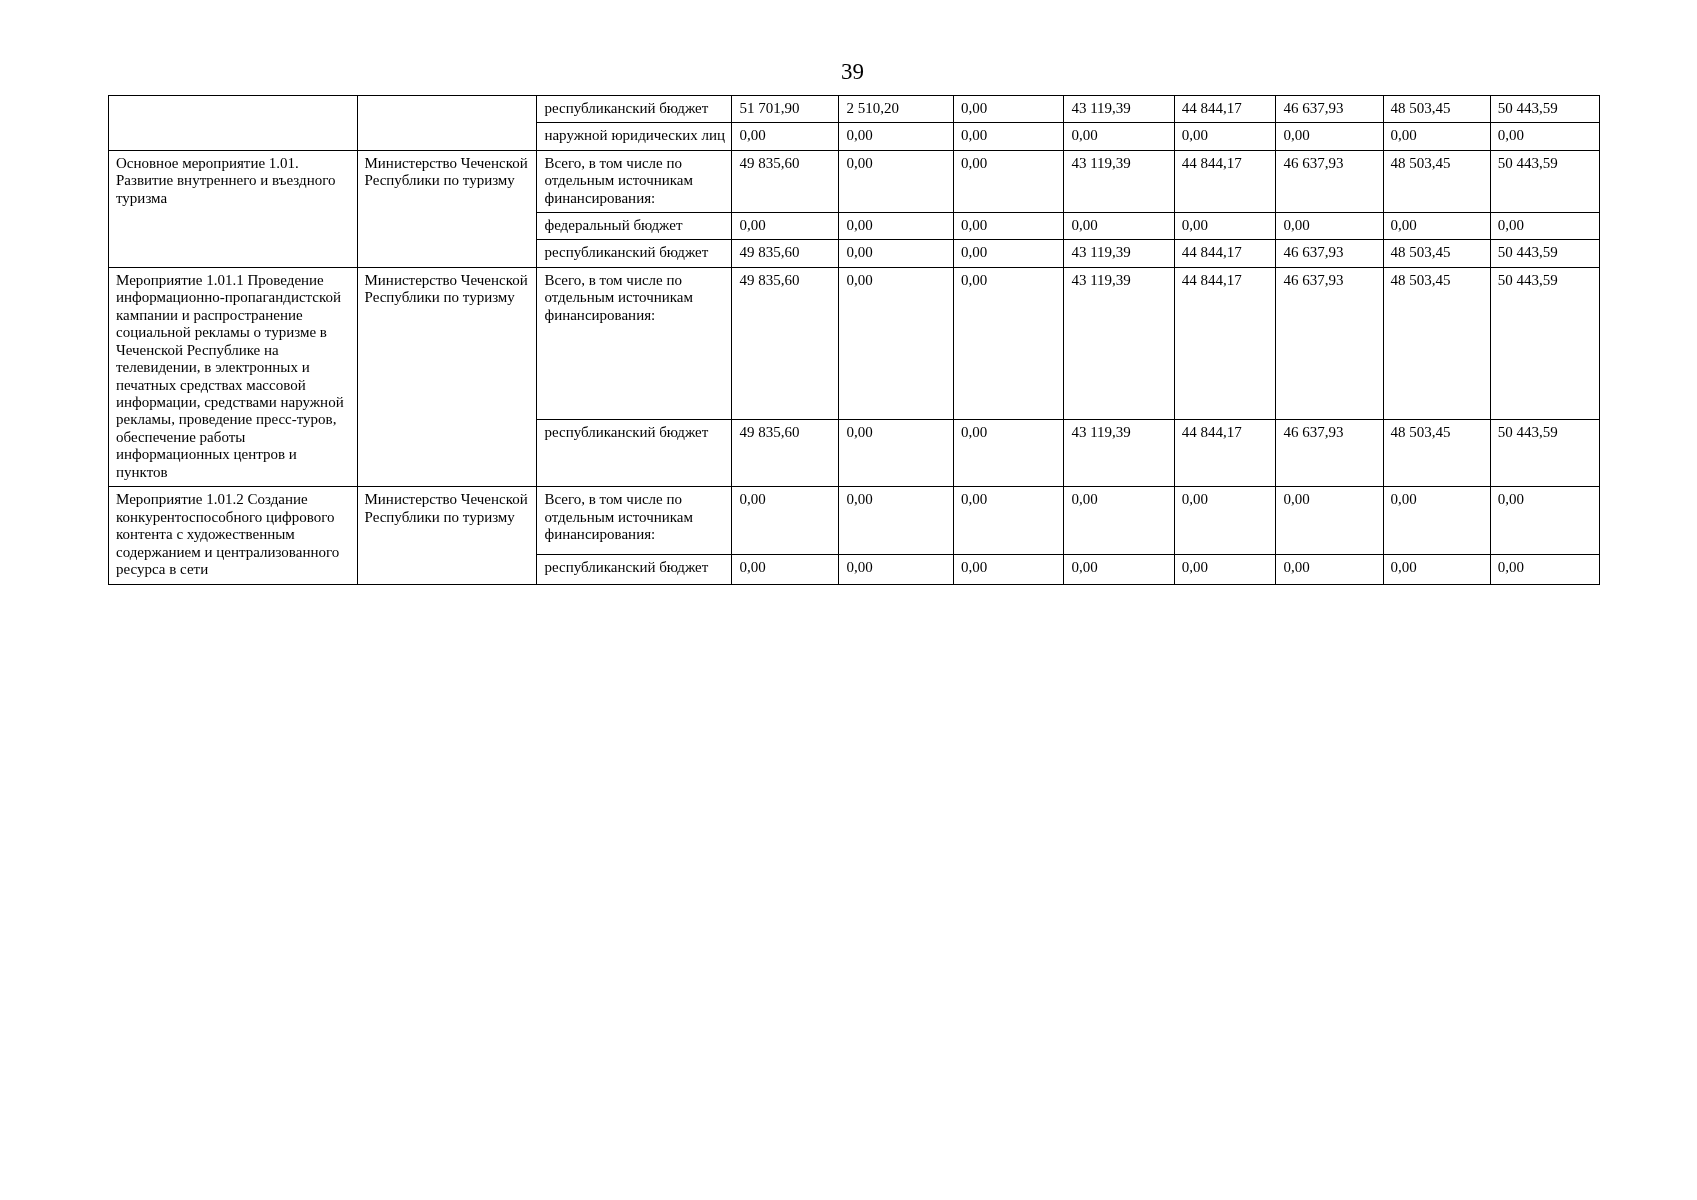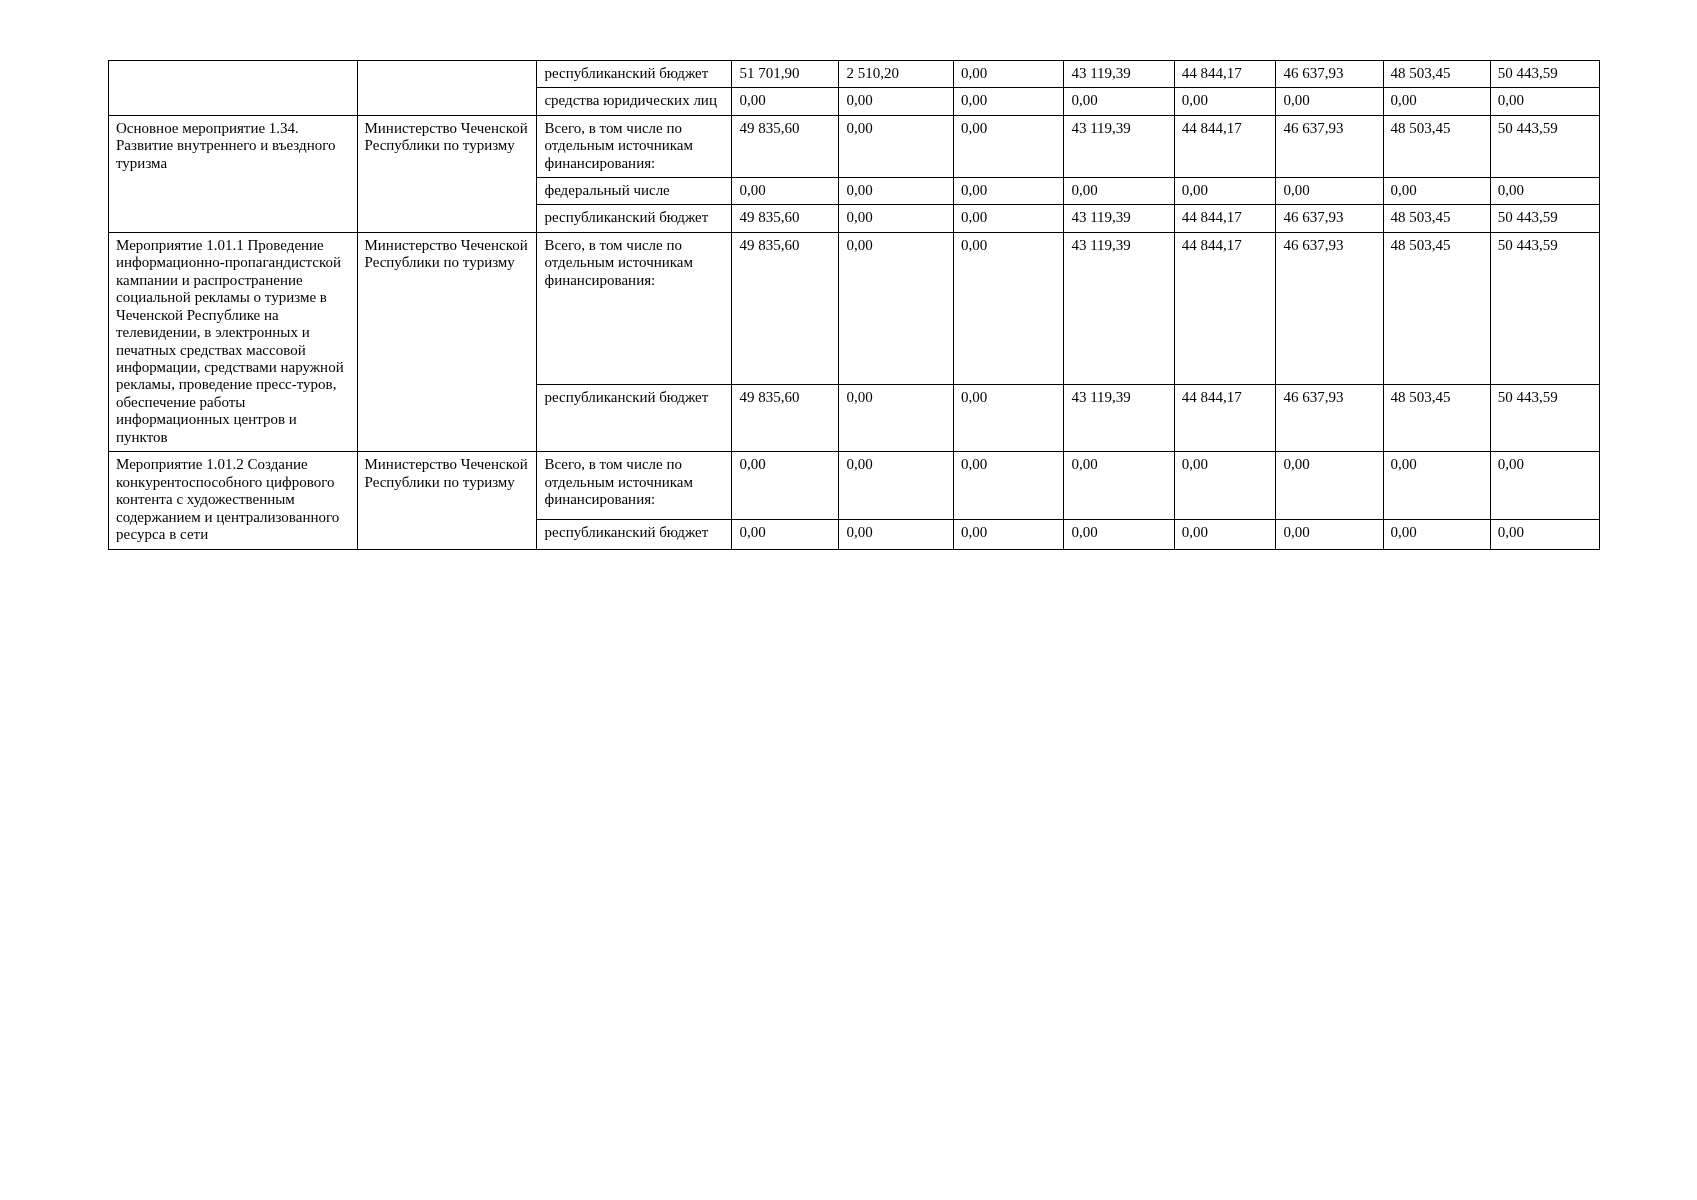--- a/index.html
+++ b/index.html
@@ -56,20 +56,21 @@
   col.c-v6    { width: 100px; }
   col.c-v7    { width: 100px; }
   col.c-v8    { width: 102px; }
   .tall-name { line-height: 1.165; }
 </style>
 </head>
 <body>
 
 <div class="page">
 
+  <div class="page-number">39</div>
 
   <table class="budget">
     <colgroup>
       <col class="c-name">
       <col class="c-exec">
       <col class="c-src">
       <col class="c-v1">
       <col class="c-v2">
       <col class="c-v3">
       <col class="c-v4">
@@ -86,45 +87,45 @@
           <td class="num">51 701,90</td>
           <td class="num">2 510,20</td>
           <td class="num">0,00</td>
           <td class="num">43 119,39</td>
           <td class="num">44 844,17</td>
           <td class="num">46 637,93</td>
           <td class="num">48 503,45</td>
           <td class="num">50 443,59</td>
         </tr>
         <tr>
-          <td>средства юридических лиц</td>
+          <td>наружной юридических лиц</td>
           <td class="num">0,00</td>
           <td class="num">0,00</td>
           <td class="num">0,00</td>
           <td class="num">0,00</td>
           <td class="num">0,00</td>
           <td class="num">0,00</td>
           <td class="num">0,00</td>
           <td class="num">0,00</td>
         </tr>
         <tr>
-          <td class="tall-name" rowspan="3">Основное мероприятие 1.34. Развитие внутреннего и въездного туризма</td>
+          <td class="tall-name" rowspan="3">Основное мероприятие 1.01. Развитие внутреннего и въездного туризма</td>
           <td rowspan="3">Министерство Чеченской Республики по туризму</td>
           <td>Всего, в том числе по отдельным источникам финансирования:</td>
           <td class="num">49 835,60</td>
           <td class="num">0,00</td>
           <td class="num">0,00</td>
           <td class="num">43 119,39</td>
           <td class="num">44 844,17</td>
           <td class="num">46 637,93</td>
           <td class="num">48 503,45</td>
           <td class="num">50 443,59</td>
         </tr>
         <tr>
-          <td>федеральный числе</td>
+          <td>федеральный бюджет</td>
           <td class="num">0,00</td>
           <td class="num">0,00</td>
           <td class="num">0,00</td>
           <td class="num">0,00</td>
           <td class="num">0,00</td>
           <td class="num">0,00</td>
           <td class="num">0,00</td>
           <td class="num">0,00</td>
         </tr>
         <tr>

